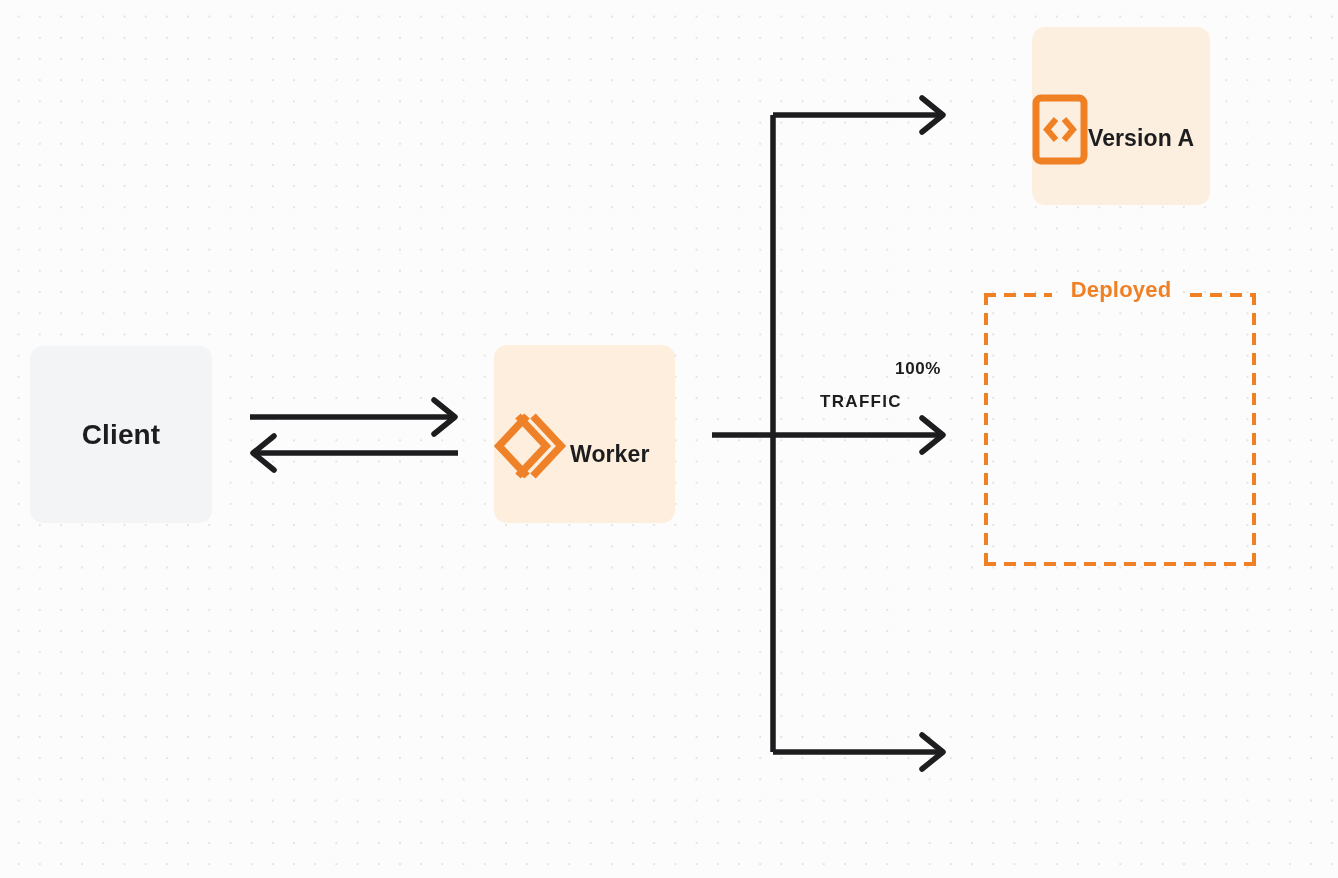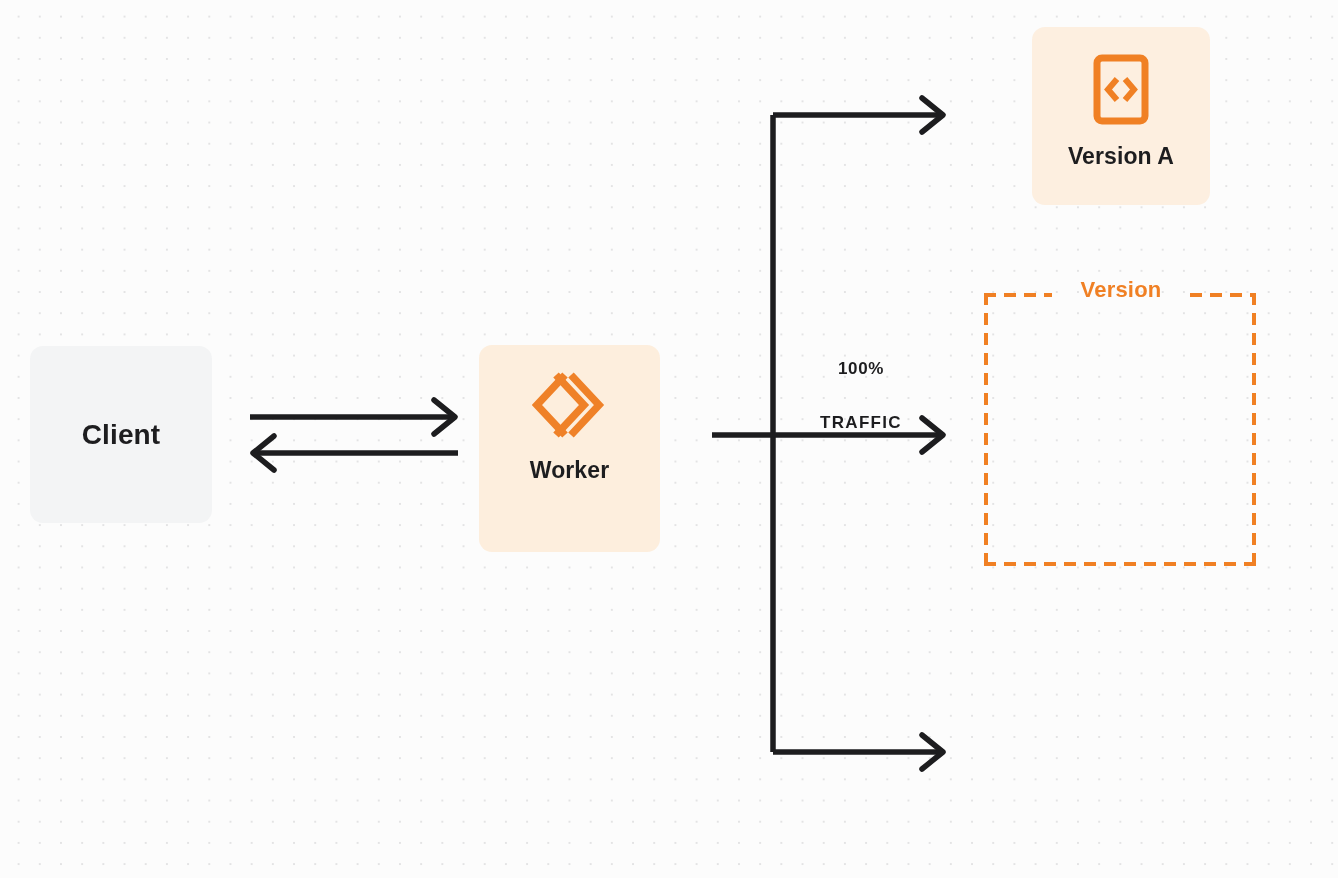--- a/index.html
+++ b/index.html
@@ -29,21 +29,21 @@
     width: 1338px;
     height: 878px;
     pointer-events: none;
   }
 
   
   .node {
     position: absolute;
     box-sizing: border-box;
     display: flex;
-    flex-direction: column;
+    flex-direction: row;
     align-items: center;
     justify-content: center;
     border-radius: 13px;
   }
 
   .node .node-label {
     color: #1d1d1f;
     font-weight: bold;
     letter-spacing: 0.1px;
     white-space: nowrap;
@@ -56,24 +56,24 @@
     width: 182px;
     height: 177px;
     background: #f3f4f5;
   }
   .client-node .node-label {
     font-size: 28px;
   }
 
   
   .worker-node {
-    left: 479px;
+    left: 494px;
     top: 345px;
     width: 181px;
-    height: 207px;
+    height: 178px;
     background: #fdeedd;
     justify-content: flex-start;
     padding-top: 24px;
   }
   .worker-node .node-label {
     font-size: 23px;
     margin-top: 16px;
   }
   .worker-icon {
     width: 76px;
@@ -155,22 +155,22 @@
     left: 781px;
     top: 352px;
     width: 160px;
     text-align: center;
     color: #1d1d1f;
     font-size: 17px;
     font-weight: bold;
     line-height: 33px;
     white-space: nowrap;
   }
-  .traffic-label .traffic-pct { letter-spacing: 0.6px; display: block; }
-  .traffic-label .traffic-word { letter-spacing: 1.3px; display: block; margin-top: 21px; }
+  .traffic-label .traffic-pct { letter-spacing: 0.6px; display: block; text-align: right; }
+  .traffic-label .traffic-word { letter-spacing: 1.3px; display: block; }
 </style>
 </head>
 <body>
 
 <div id="canvas">
 
   <svg id="wires" viewBox="0 0 1338 878">
     <g fill="none" stroke="#1d1d1f" stroke-width="5.5" stroke-linecap="butt" stroke-linejoin="miter">
 
       <path d="M250,417 L452,417"></path>
@@ -209,21 +209,21 @@
     </span>
     <span class="node-label">Worker</span>
   </div>
 
   <div class="deployed-group">
     <div class="deployed-edge dash-h edge-top-left"></div>
     <div class="deployed-edge dash-h edge-top-right"></div>
     <div class="deployed-edge dash-h edge-bottom"></div>
     <div class="deployed-edge dash-v edge-left"></div>
     <div class="deployed-edge dash-v edge-right"></div>
-    <div class="deployed-label">Version</div>
+    <div class="deployed-label">Deployed</div>
   </div>
 
   <div class="node version-node version-a">
     <span>
       <svg class="code-icon" viewBox="0 0 56 71" fill="none">
         <rect x="4" y="4" width="48" height="63" rx="5" ry="5" stroke="#f08024" stroke-width="7" fill="none"></rect>
         <path d="M24 25 L15 35.5 L24 46" stroke="#f08024" stroke-width="6" stroke-linecap="butt" stroke-linejoin="miter" fill="none"></path>
         <path d="M32 25 L41 35.5 L32 46" stroke="#f08024" stroke-width="6" stroke-linecap="butt" stroke-linejoin="miter" fill="none"></path>
       </svg>
     </span>

